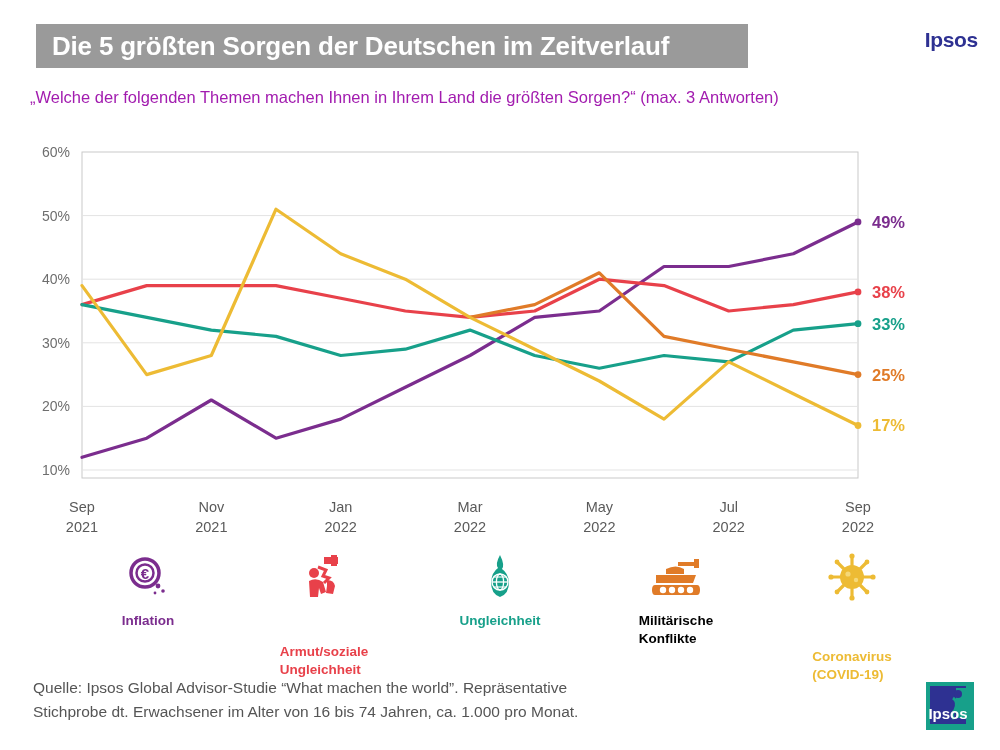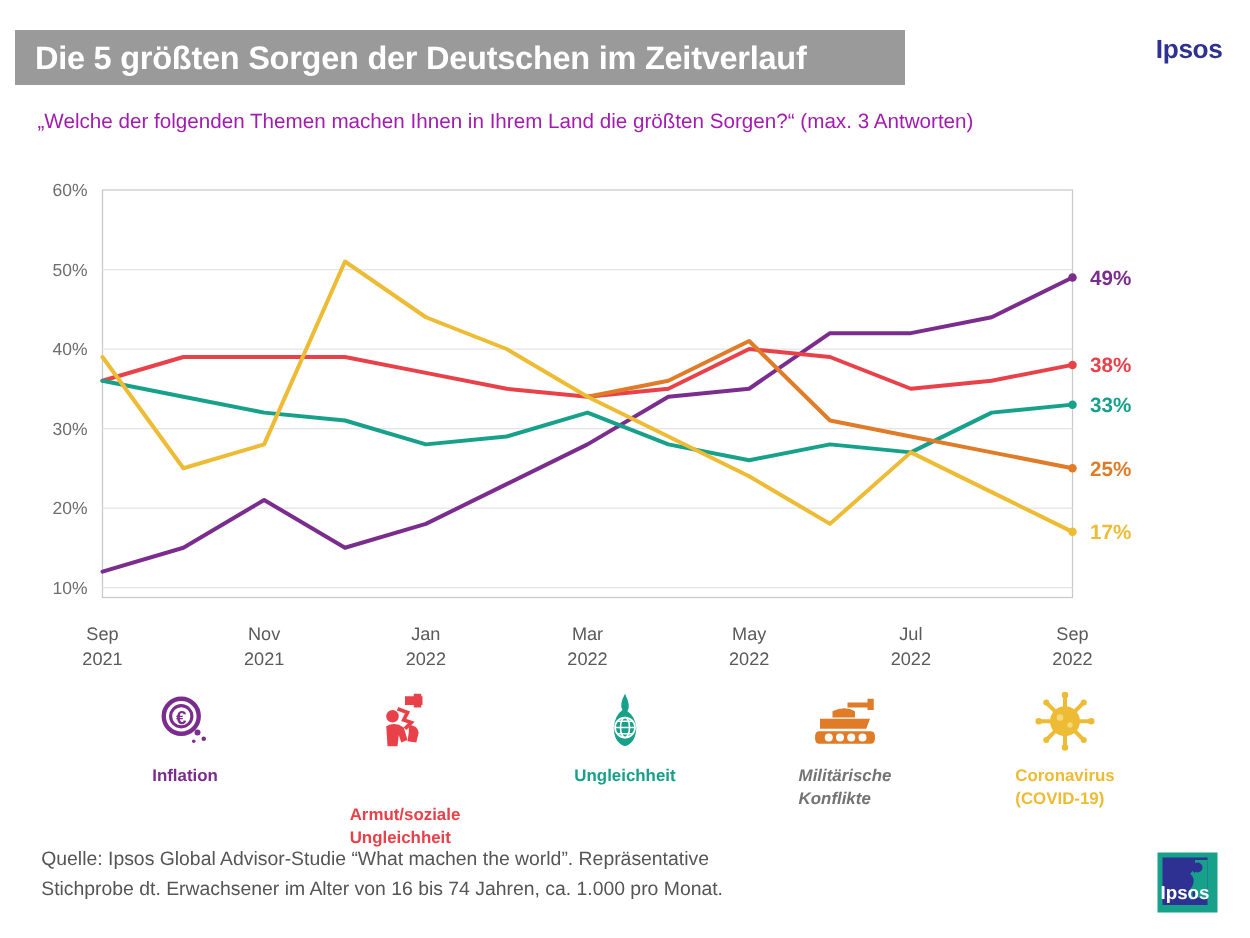--- a/index.html
+++ b/index.html
@@ -6,21 +6,21 @@
   html, body { margin:0; padding:0; }
   body {
     width:1000px; height:750px;
     background:#ffffff;
     font-family:"Liberation Sans", sans-serif;
     color:#404040;
     position:relative;
     overflow:hidden;
   }
   .title-bar {
-    position:absolute; left:12px; top:24px; width:712px; height:44px;
+    position:absolute; left:36px; top:24px; width:712px; height:44px;
     background:#9a9a9a; display:flex; align-items:center;
   }
   .title-bar h1 {
     margin:0; padding-left:16px;
     font-size:26px; font-weight:bold; color:#ffffff;
     letter-spacing:-0.2px; white-space:nowrap;
   }
   .brand {
     position:absolute; right:22px; top:28px;
     font-size:21px; font-weight:bold; color:#2e3192;
@@ -154,21 +154,21 @@
       <rect x="44" y="6" width="5" height="9" fill="#e07b28"></rect>
       <path d="M16 16 q10 -5 18 0 l0 5 l-18 0 z" fill="#e07b28"></path>
       <path d="M6 22 l40 0 l-3 8 l-37 0 z" fill="#e07b28"></path>
       <path d="M5 32 l42 0 q3 0 3 5 q0 5 -3 5 l-42 0 q-3 0 -3 -5 q0 -5 3 -5z" fill="#e07b28"></path>
       <circle cx="13" cy="37" r="3.2" fill="#ffffff"></circle>
       <circle cx="22" cy="37" r="3.2" fill="#ffffff"></circle>
       <circle cx="31" cy="37" r="3.2" fill="#ffffff"></circle>
       <circle cx="40" cy="37" r="3.2" fill="#ffffff"></circle>
     </svg>
       </div>
-      <div class="legend-label" style="color: #737373; font-style: italic;">Militärische<div>Konflikte</div></div>
+      <div class="legend-label" style="color: #000000;">Militärische<div>Konflikte</div></div>
     </div>
     <div class="legend-item">
       <div class="legend-icon">
     <svg width="48" height="48" viewBox="0 0 48 48">
       <circle cx="24" cy="24" r="12" fill="#edbb34"></circle>
       <g stroke="#edbb34" stroke-width="3.2" stroke-linecap="round">
         <line x1="24" y1="12" x2="24" y2="3"></line>
             <line x1="24" y1="36" x2="24" y2="45"></line>
         <line x1="12" y1="24" x2="3" y2="24"></line>
             <line x1="36" y1="24" x2="45" y2="24"></line>
@@ -184,21 +184,21 @@
             <circle cx="45" cy="24" r="2.6"></circle>
         <circle cx="9" cy="9" r="2.4"></circle>
             <circle cx="39" cy="39" r="2.4"></circle>
         <circle cx="39" cy="9" r="2.4"></circle>
             <circle cx="9" cy="39" r="2.4"></circle>
       </g>
       <circle cx="20" cy="21" r="2.6" fill="#f5d878"></circle>
       <circle cx="28" cy="27" r="2.2" fill="#f5d878"></circle>
     </svg>
       </div>
-      <div class="legend-label" style="color: rgb(237, 187, 52);">Coronavirus<div>(COVID-19)</div></div>
+      <div class="legend-label" style="color: rgb(237, 187, 52); margin-top: 36px;">Coronavirus<div>(COVID-19)</div></div>
     </div>
   </div>
 
 <div class="footer">
   <div>Quelle: Ipsos Global Advisor-Studie “What machen the world”. Repräsentative</div>
   <div>Stichprobe dt. Erwachsener im Alter von 16 bis 74 Jahren, ca. 1.000 pro Monat.</div>
 </div>
 
 <svg class="logo" viewBox="0 0 56 56">
   <rect x="4" y="4" width="48" height="48" fill="#17a08a"></rect>

